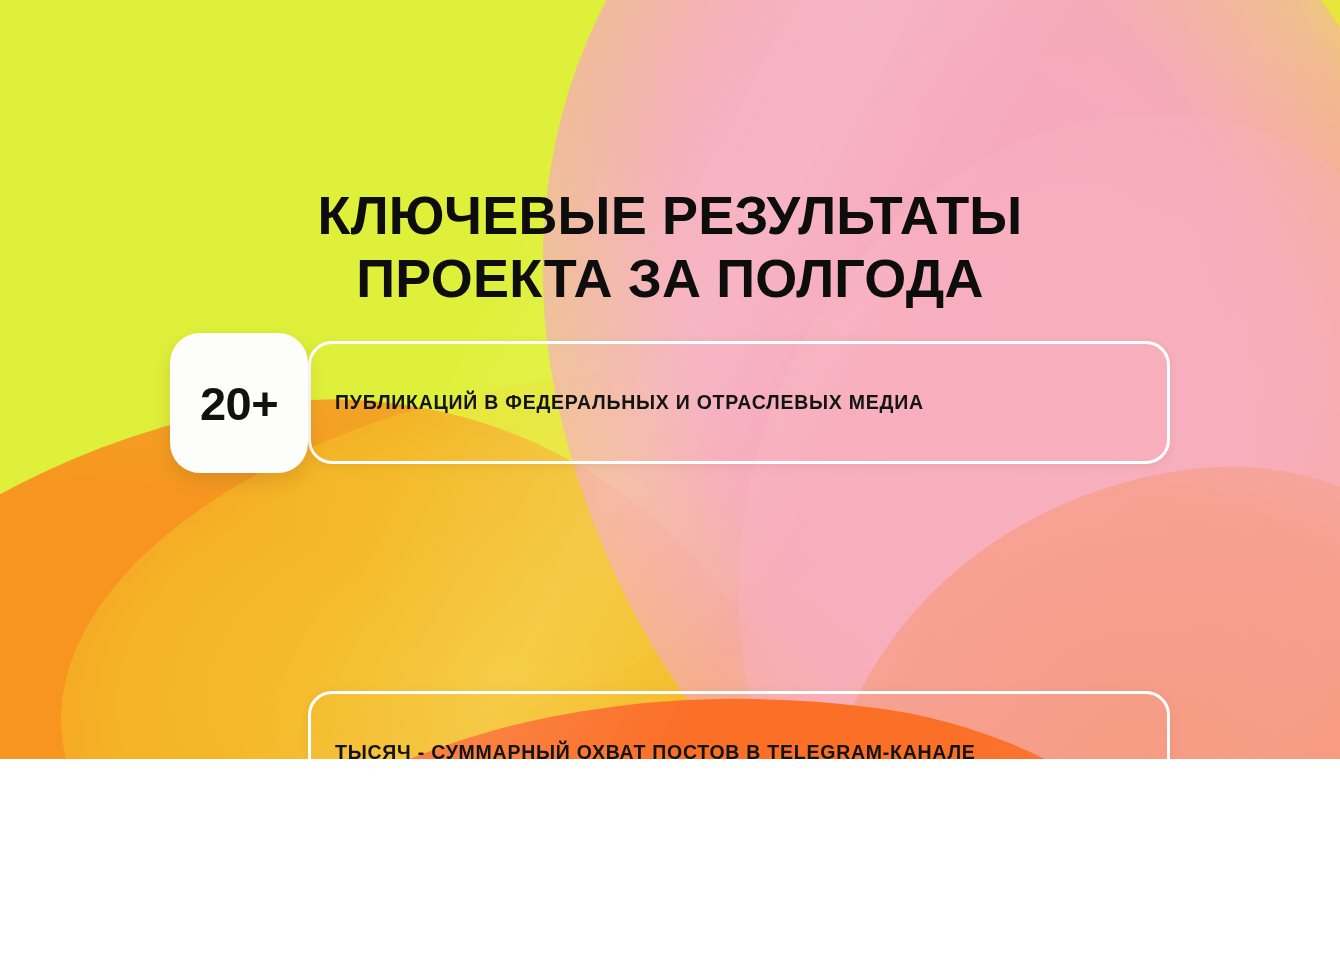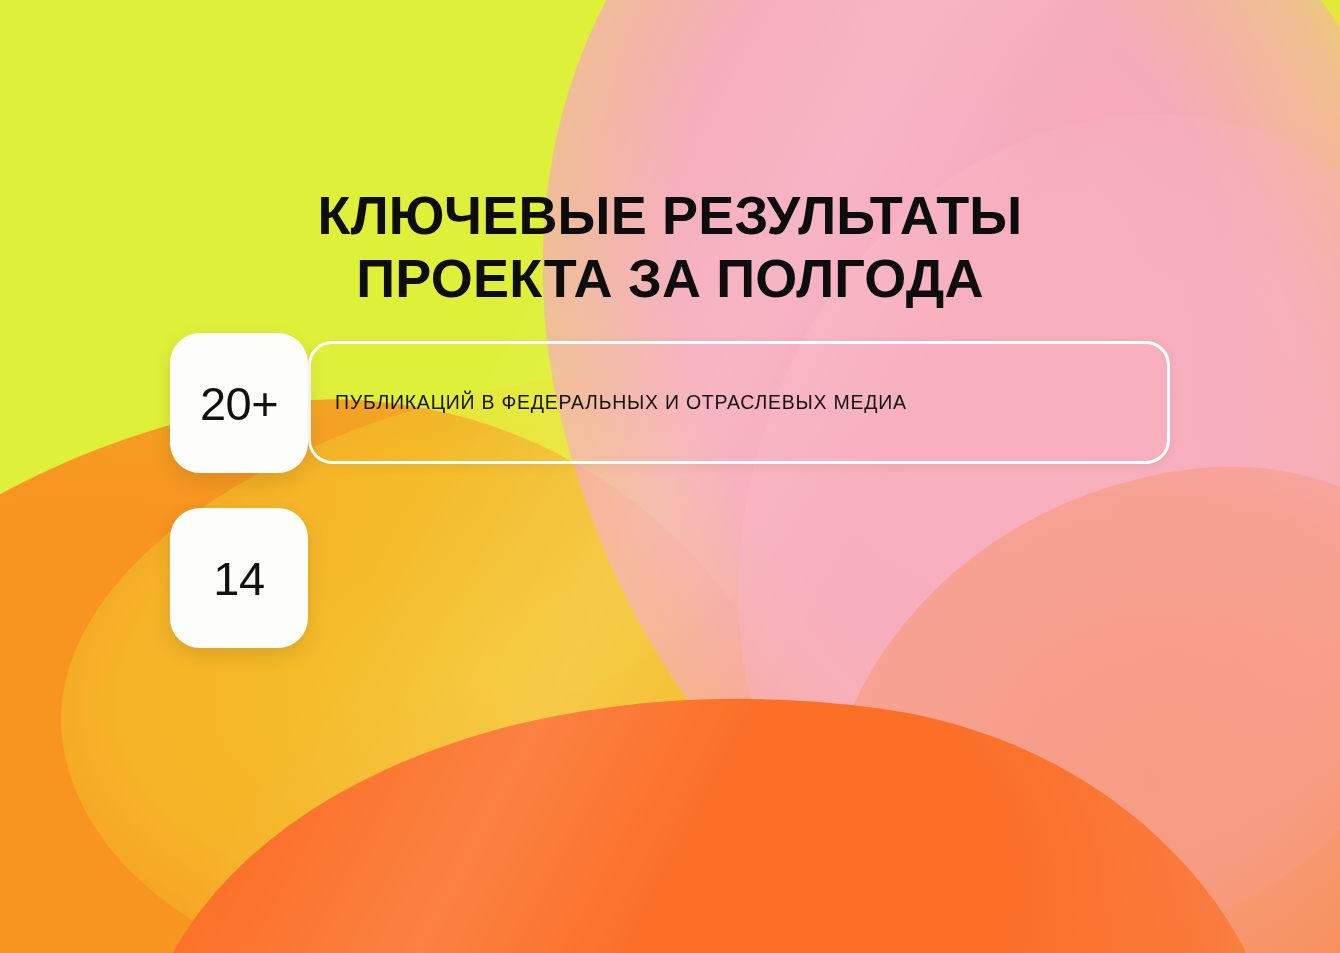--- a/index.html
+++ b/index.html
@@ -4,21 +4,21 @@
 <style>
   html, body {
     margin: 0;
     padding: 0;
     background: #ffffff;
   }
 
   #slide {
     position: relative;
     width: 1340px;
-    height: 953px;
+    height: 759px;
     overflow: hidden;
     font-family: "Liberation Sans", sans-serif;
     background: #f0abfc;
   }
 
   
   .bg-layer {
     position: absolute;
     pointer-events: none;
   }
@@ -192,21 +192,21 @@
     box-sizing: border-box;
     box-shadow: 0 2px 8px rgba(120, 80, 20, 0.10);
     display: flex;
     align-items: center;
   }
 
   .stat-text {
     margin-left: 24px;
     color: #141414;
     font-size: 19.5px;
-    font-weight: 400;
+    font-weight: 700;
     letter-spacing: 0.75px;
     white-space: nowrap;
   }
 
   .stat-badge {
     position: absolute;
     left: 0;
     top: 0;
     width: 138px;
     height: 140px;
@@ -215,21 +215,21 @@
     box-shadow: 0 8px 18px rgba(110, 85, 20, 0.18);
     display: flex;
     align-items: center;
     justify-content: center;
     z-index: 2;
   }
 
   .stat-number {
     color: #111111;
     font-size: 47px;
-    font-weight: 400;
+    font-weight: 700;
     letter-spacing: -0.5px;
     line-height: 1;
   }
 </style>
 </head>
 <body>
 
 <div id="slide">
 
   <div class="bg-layer bg-base"></div>
@@ -250,22 +250,22 @@
     <div class="stat-row r0">
       <div class="stat-bar">
         <span class="stat-text">ПУБЛИКАЦИЙ В ФЕДЕРАЛЬНЫХ И ОТРАСЛЕВЫХ МЕДИА</span>
       </div>
       <div class="stat-badge">
         <span class="stat-number">20+</span>
       </div>
     </div>
 
     <div class="stat-row r1">
-      <div class="stat-badge">
-        <span class="stat-number">14</span>
+    </div>
+
+    <div class="stat-row r2">
+      <div class="stat-bar">
+        <span class="stat-text">ТЫСЯЧ - СУММАРНЫЙ ОХВАТ ПОСТОВ В TELEGRAM-КАНАЛЕ</span>
       </div>
     </div>
 
-    <div class="stat-row r2">
-    </div>
-
   </div>
 </div>
 
 </body></html>

